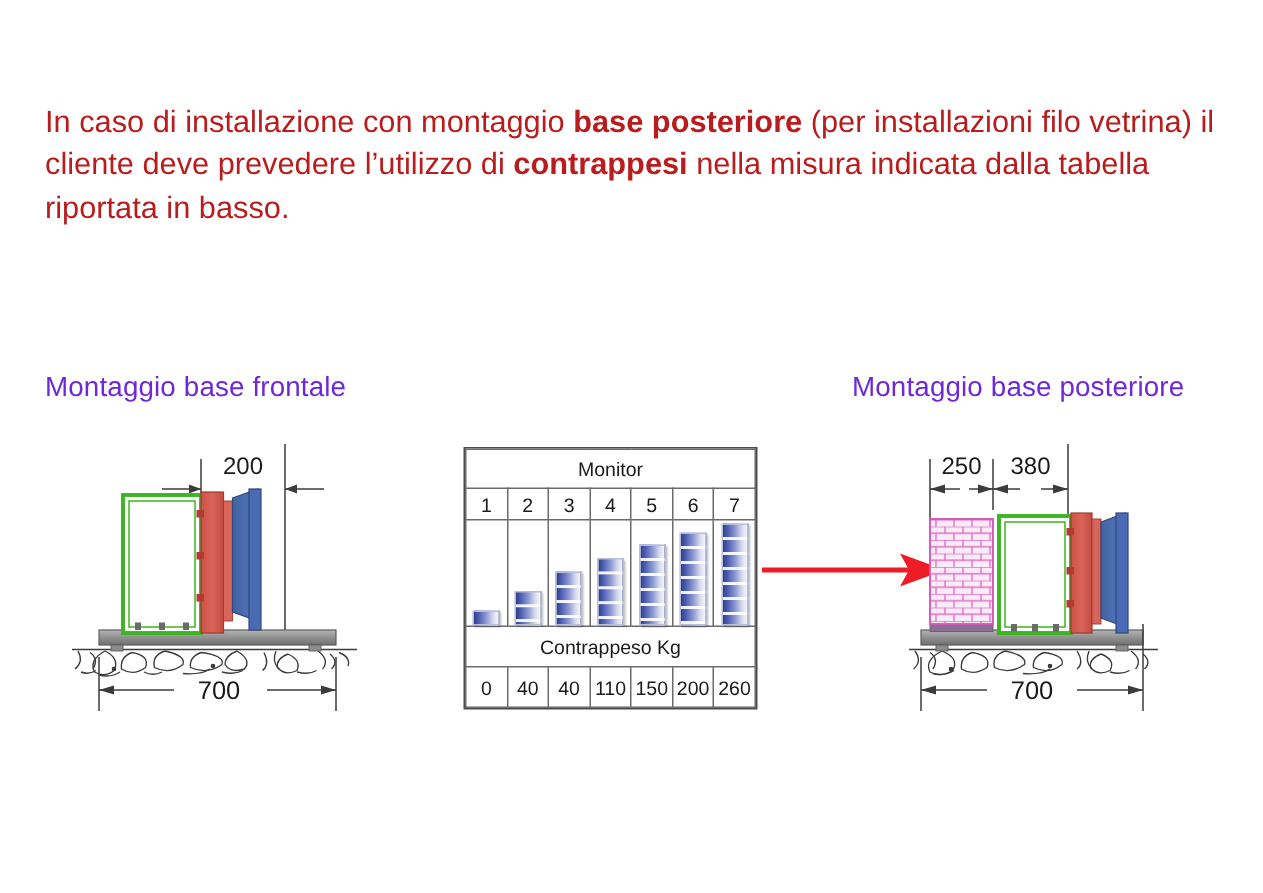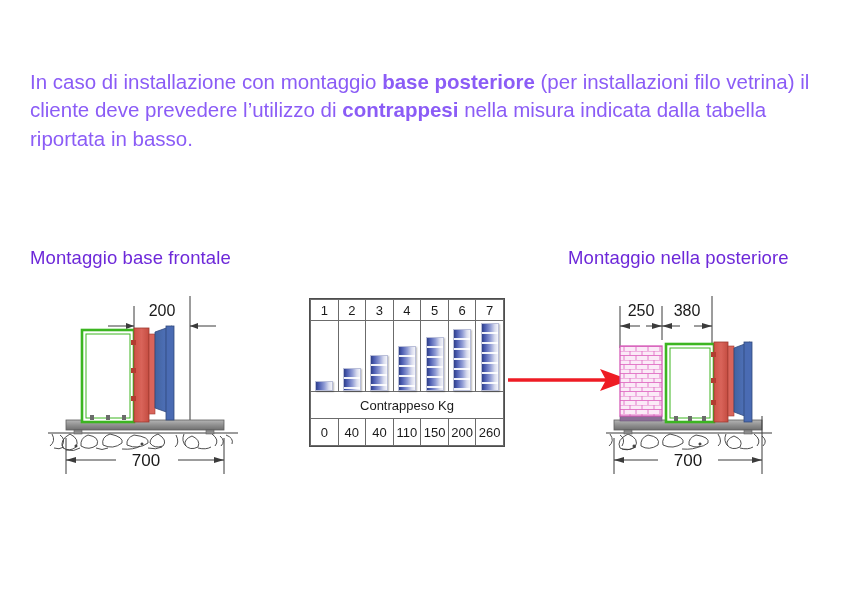--- a/index.html
+++ b/index.html
@@ -17,21 +17,21 @@
   }
 
   
   #intro-paragraph {
     position: absolute;
     left: 30px;
     top: 68px;
     width: 790px;
     font-size: 20.5px;
     line-height: 1.38;
-    color: #8b5cf6;
+    color: #b91c1c;
   }
   #intro-paragraph b { font-weight: bold; }
 
   
   .panel-heading {
     position: absolute;
     font-size: 18.5px;
     color: #6d28d9;
     white-space: nowrap;
     letter-spacing: .1px;
@@ -115,21 +115,21 @@
 </style>
 </head>
 <body>
 
 <div id="intro-paragraph">
   <span>In caso di installazione con montaggio </span><b>base posteriore</b><span> (per installazioni filo vetrina) il cliente deve prevedere l’utilizzo di </span><b>contrappesi</b><span> nella misura indicata dalla tabella riportata in basso.</span>
 </div>
 
 <div class="panel-heading" id="heading-left">Montaggio base frontale</div>
 
-<div class="panel-heading" id="heading-right">Montaggio nella posteriore</div>
+<div class="panel-heading" id="heading-right">Montaggio base posteriore</div>
 
 <div class="diagram" id="diagram-left">
   <svg width="235" height="200" viewBox="0 0 235 200" xmlns="http://www.w3.org/2000/svg">
     <defs>
       <linearGradient id="baseGradL" x1="0" y1="0" x2="0" y2="1">
         <stop offset="0%" stop-color="#b5b5b5"></stop>
         <stop offset="45%" stop-color="#949494"></stop>
         <stop offset="100%" stop-color="#6f6f6f"></stop>
       </linearGradient>
       <linearGradient id="blueGradL" x1="0" y1="0" x2="1" y2="0">
@@ -198,20 +198,23 @@
       <polygon points="36,172 46,169 46,175" fill="#3b3b3b" stroke="none"></polygon>
       <polygon points="194,172 184,169 184,175" fill="#3b3b3b" stroke="none"></polygon>
     </g>
     <text x="116" y="178" font-family="Liberation Sans, sans-serif" font-size="17" fill="#1a1a1a" text-anchor="middle">700</text>
   </svg>
 </div>
 
 <div id="counterweight-table">
   <table>
     <tbody>
+      <tr class="tbl-title-row">
+        <td colspan="7">Monitor</td>
+      </tr>
       <tr class="tbl-index-row">
         <td>1</td>
         <td>2</td>
         <td>3</td>
         <td>4</td>
         <td>5</td>
         <td>6</td>
         <td>7</td>
       </tr>
       <tr class="tbl-bars-row">

